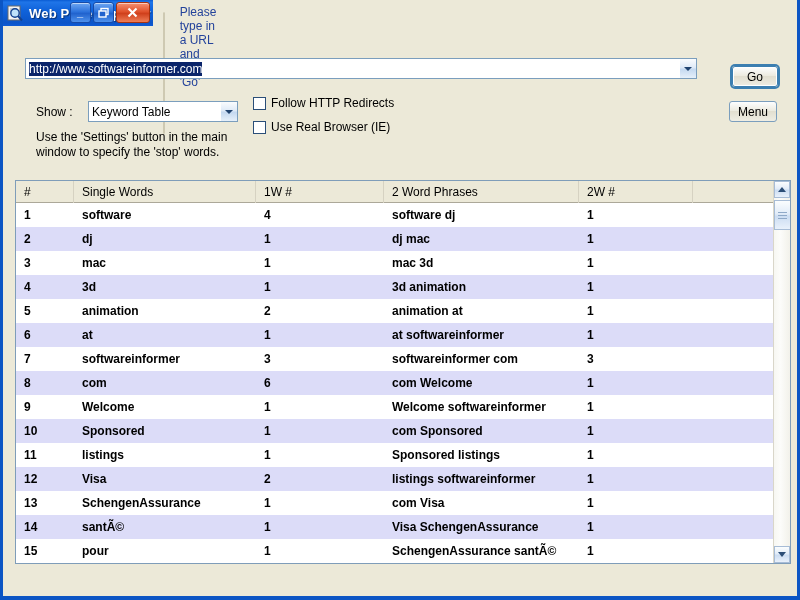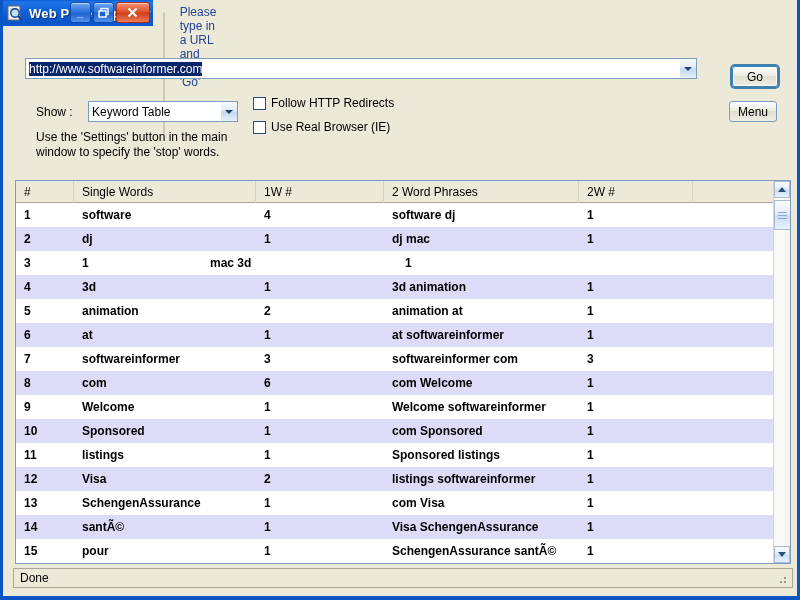--- a/index.html
+++ b/index.html
@@ -320,20 +320,21 @@
         <div class="lvrow alt">
           <div class="cell c0">2</div>
           <div class="cell c1">dj</div>
           <div class="cell c2">1</div>
           <div class="cell c3">dj mac</div>
           <div class="cell c4">1</div>
           <div class="cell c5"></div>
         </div>
         <div class="lvrow">
           <div class="cell c0">3</div>
+          <div class="cell c1">mac</div>
           <div class="cell c2">1</div>
           <div class="cell c3">mac 3d</div>
           <div class="cell c4">1</div>
           <div class="cell c5"></div>
         </div>
         <div class="lvrow alt">
           <div class="cell c0">4</div>
           <div class="cell c1">3d</div>
           <div class="cell c2">1</div>
           <div class="cell c3">3d animation</div>
@@ -433,18 +434,14 @@
       <div class="sbtn up"></div>
       <div id="strack">
         <div id="sthumb" style="top: 2px;">
           <span class="grip"></span>
         </div>
       </div>
       <div class="sbtn dn"></div>
     </div>
   </div>
 
-  <div id="statusbar">
-    <span>Done</span>
-    <span id="grip"></span>
-  </div>
 
 </div>
 
 </body></html>

